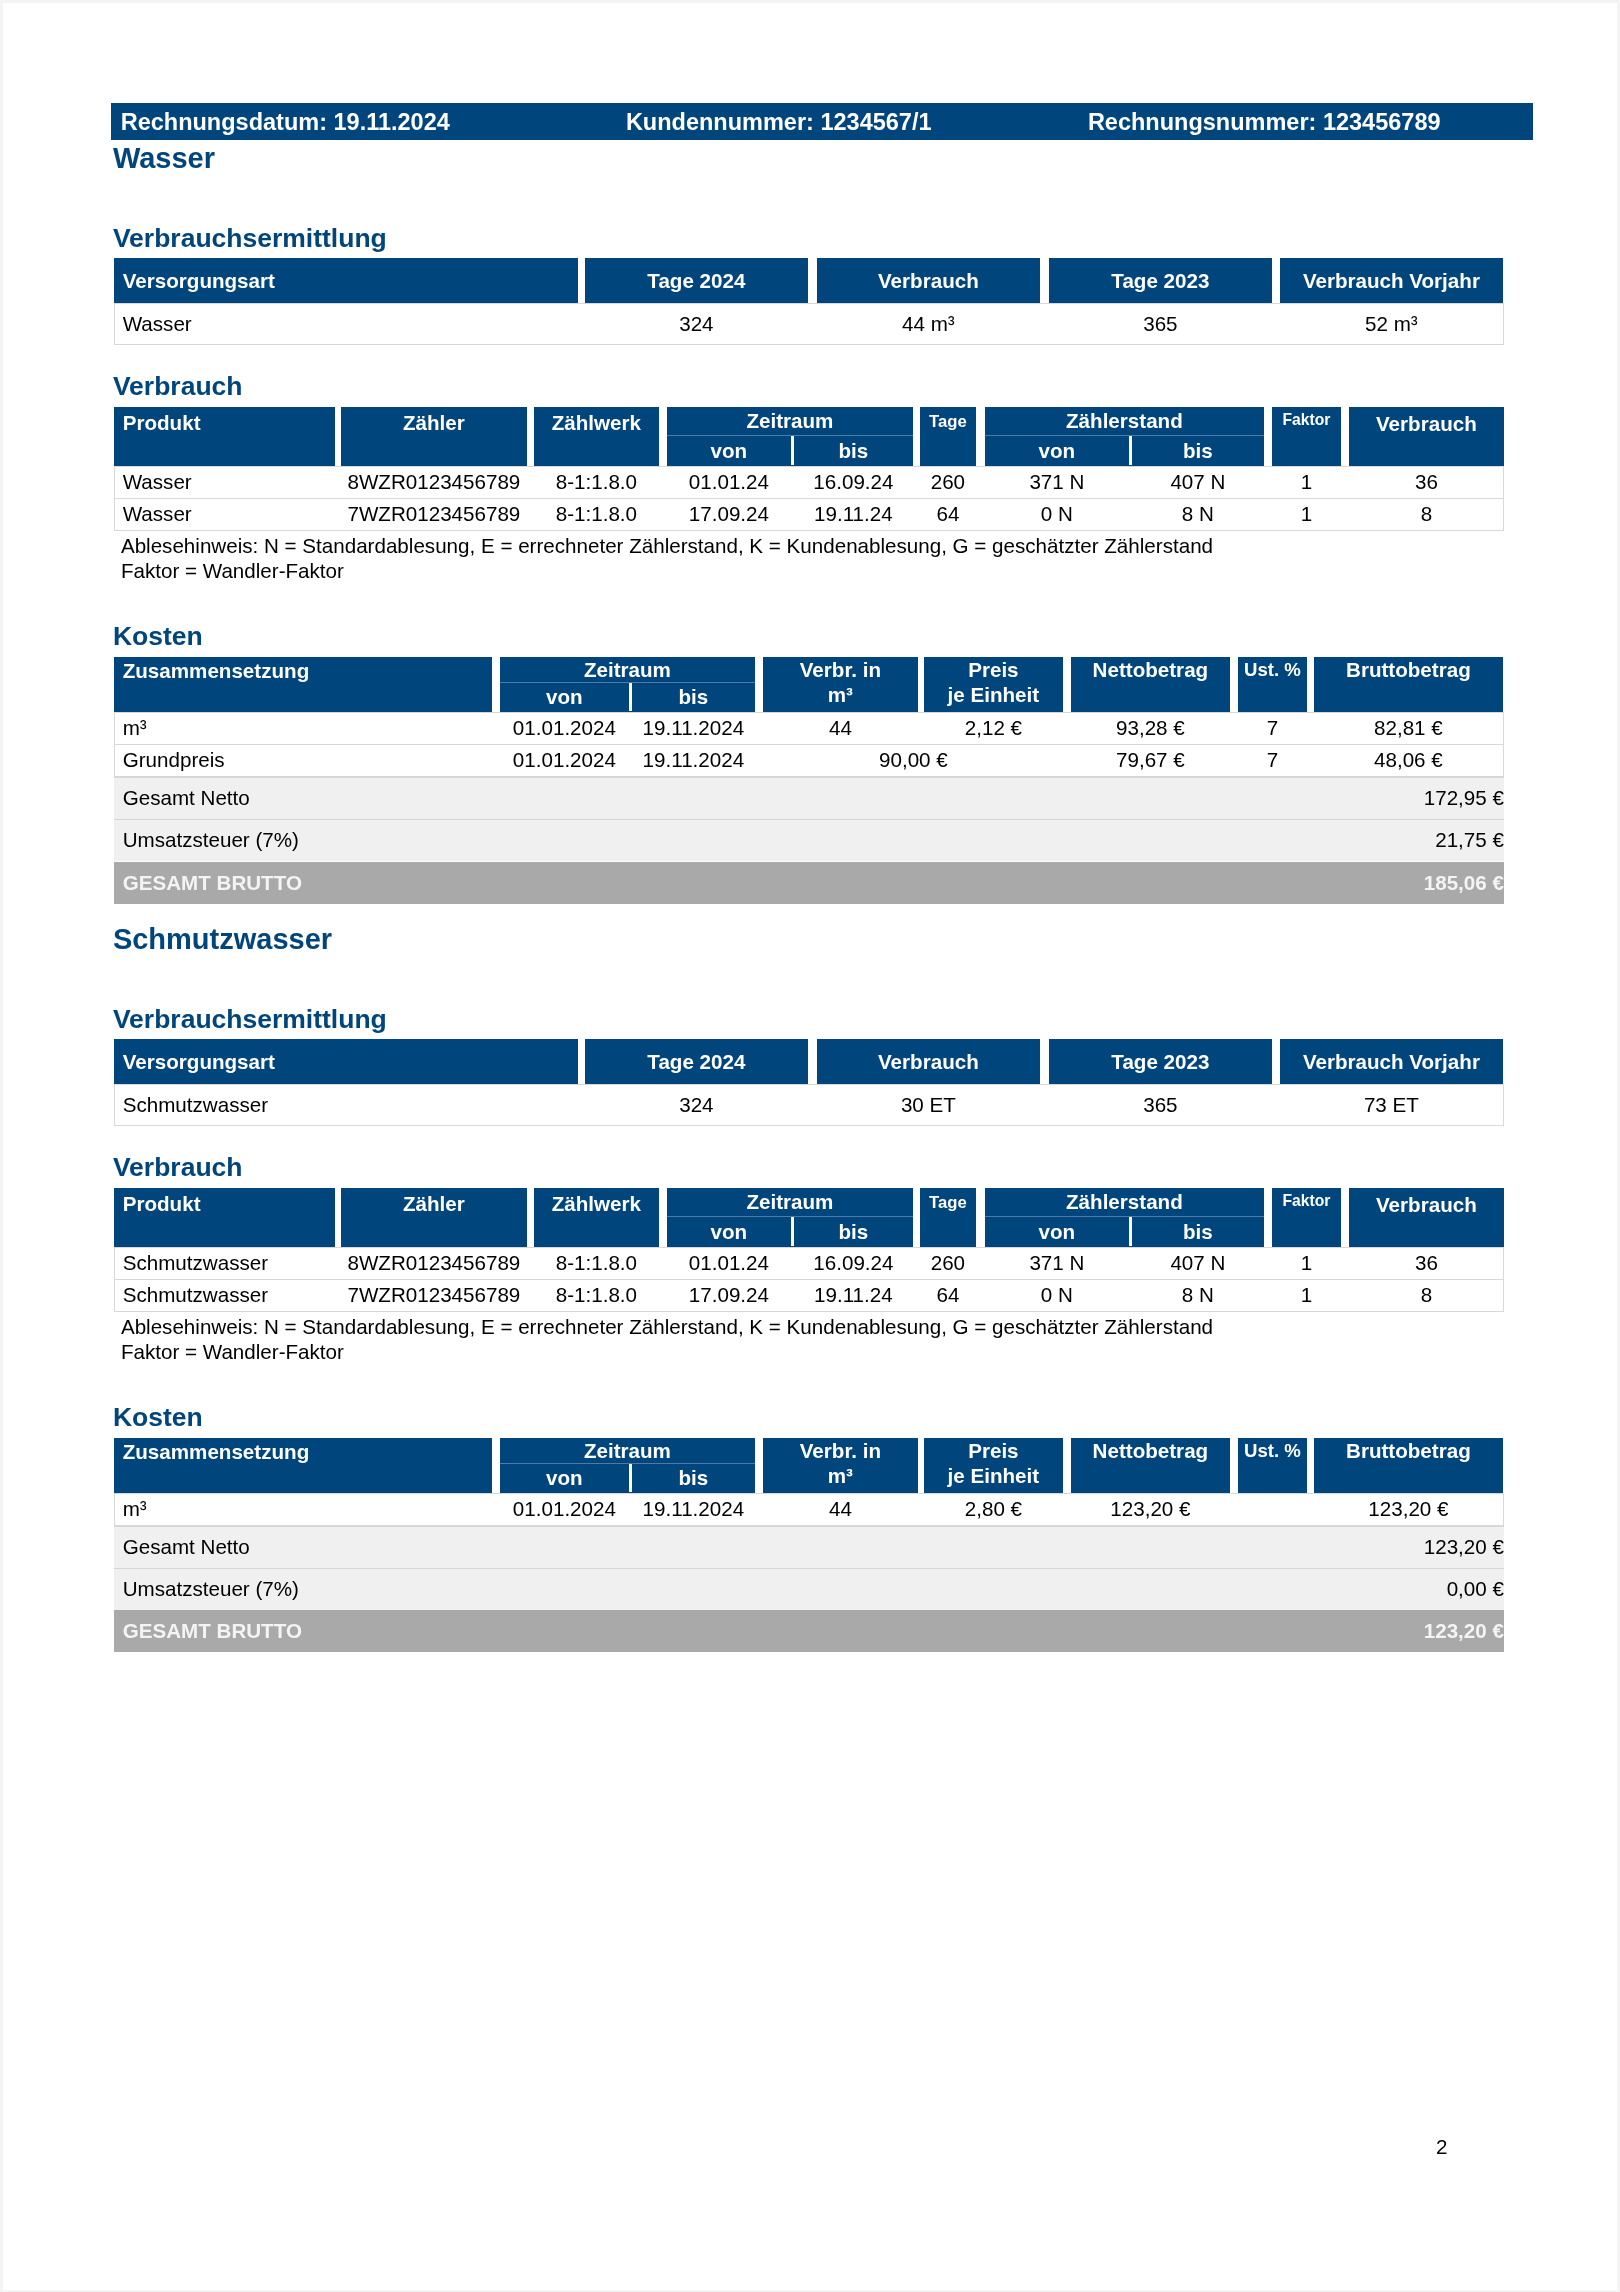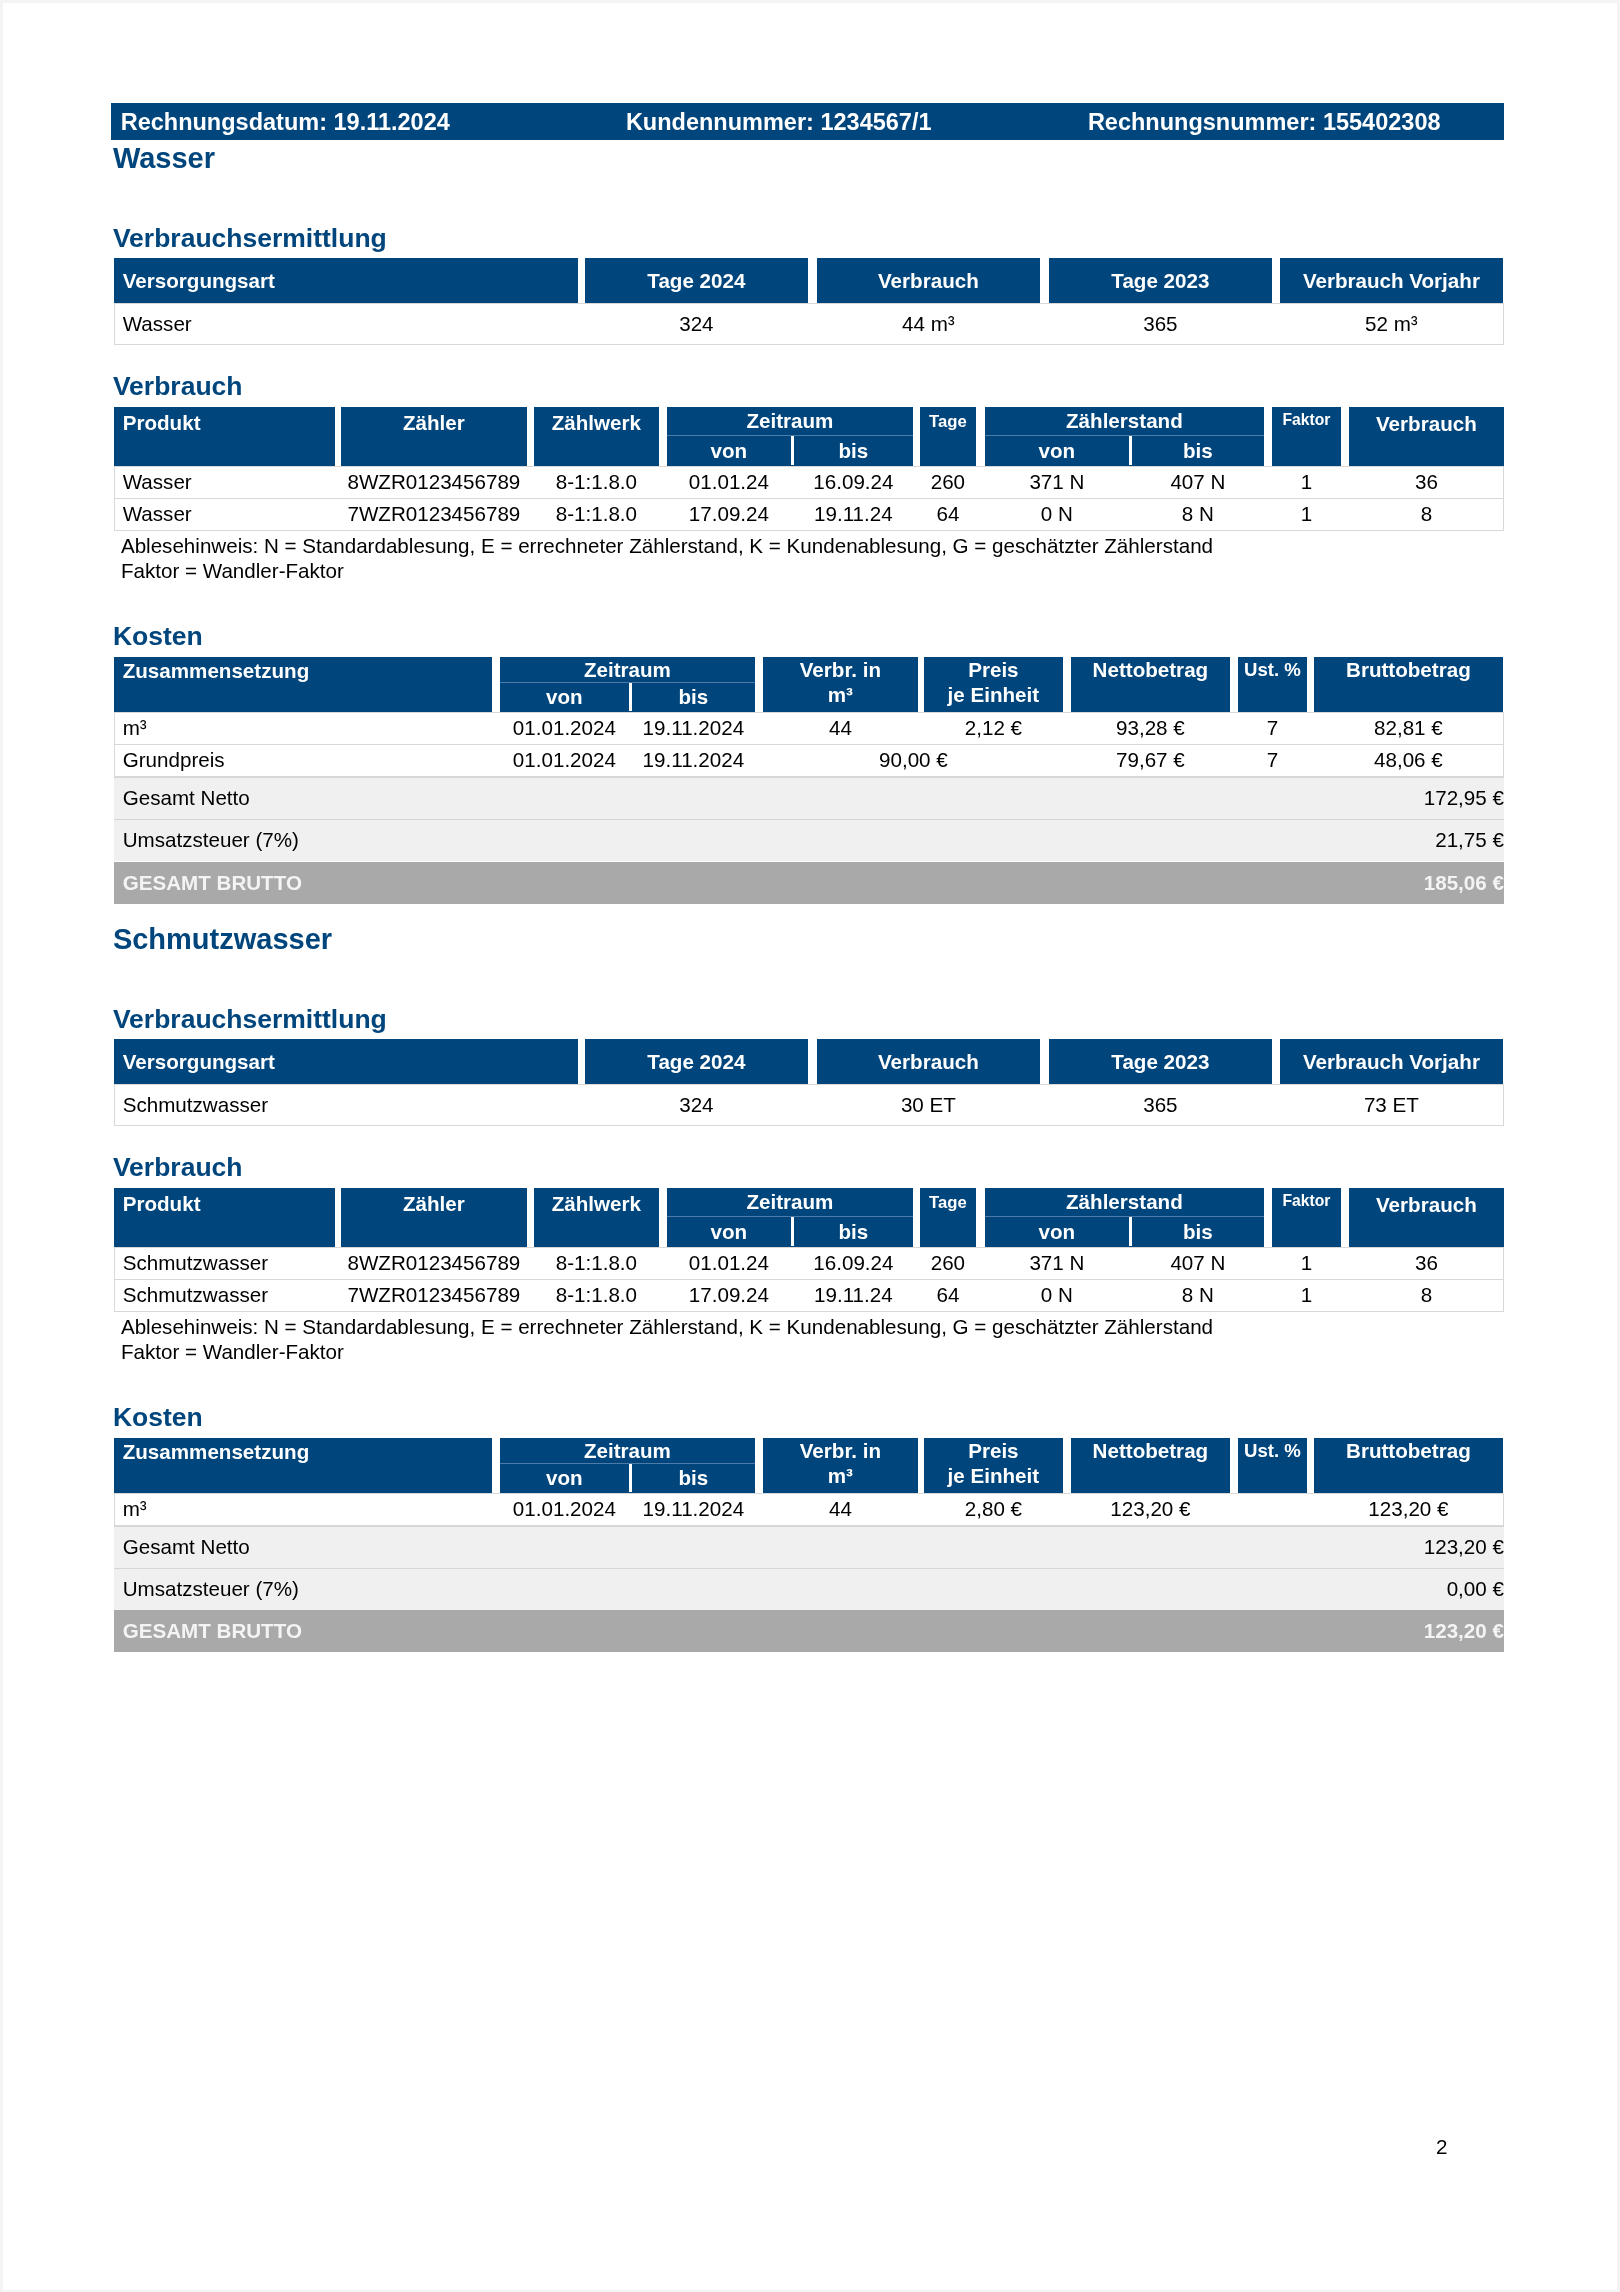--- a/index.html
+++ b/index.html
@@ -1,20 +1,20 @@
 <!DOCTYPE html>
 <html><head>
 <meta charset="utf-8">
 <style>
   html, body { margin:0; padding:0; background:#f4f4f4; }
   body { width:1620px; height:2293px; position:relative; font-family:"Liberation Sans", sans-serif; color:#000; }
   .page { position:absolute; left:2.9px; top:2.9px; width:1614px; height:2287px; background:#fff; }
   .abs { position:absolute; }
   .navy { background:#00457c; color:#fff; font-weight:bold; }
-  .hdrbar { left:108px; top:100px; width:1393px; height:37px; display:flex; align-items:center; font-size:23.5px; font-weight:bold; }
+  .hdrbar { left:108px; top:100px; width:1393px; height:37px; display:flex; align-items:center; font-size:23.5px; font-weight:bold;padding-left:29px; }
   .hdrbar span { position:absolute; top:5.9px; }
   .h1 { left:110px; font-size:29px; font-weight:bold; color:#00457c; }
   .h2 { left:110px; font-size:26.5px; font-weight:bold; color:#00457c; }
   .cell { position:absolute; box-sizing:border-box; font-size:20.6px; white-space:nowrap; }
   .th { background:#00457c; color:#fff; font-weight:bold; }
   .c { text-align:center; }
   .r { text-align:right; }
   .l { text-align:left; padding-left:8.8px; }
   .row { position:absolute; left:111px; width:1390px; box-sizing:border-box; border:1px solid #d8d8d8; background:#fff; }
   .grey { position:absolute; left:111px; width:1390px; background:#f0f0f0; border-top:1px solid #d6d6d6; box-sizing:border-box; }
@@ -24,21 +24,21 @@
   .vsep { position:absolute; width:2.9px; background:#fff; }
 </style>
 </head>
 <body>
 
 <div class="page">
 
   <div class="abs navy hdrbar">
     <span style="left:9.8px">Rechnungsdatum: 19.11.2024</span>
     <span style="left:515px">Kundennummer: 1234567/1</span>
-    <span style="left:977px">Rechnungsnummer: 155402308</span>
+    <span style="left:977px">Rechnungsnummer: 123456789</span>
   </div>
 
   <div id="sec0">
       <div class="abs" style="left: 0px; top: 0px; width: 100%;">
   <div class="abs h1" style="top:139px">Wasser</div>
 
   <div class="abs h2" style="top:220px">Verbrauchsermittlung</div>
   <div>
     <div class="cell th l" style="left:111px; top:255px; width:464px; height:45px; line-height:45px;">Versorgungsart</div>
     <div class="cell th c" style="left:582px; top:255px; width:223px; height:45px; line-height:45px;">Tage 2024</div>

